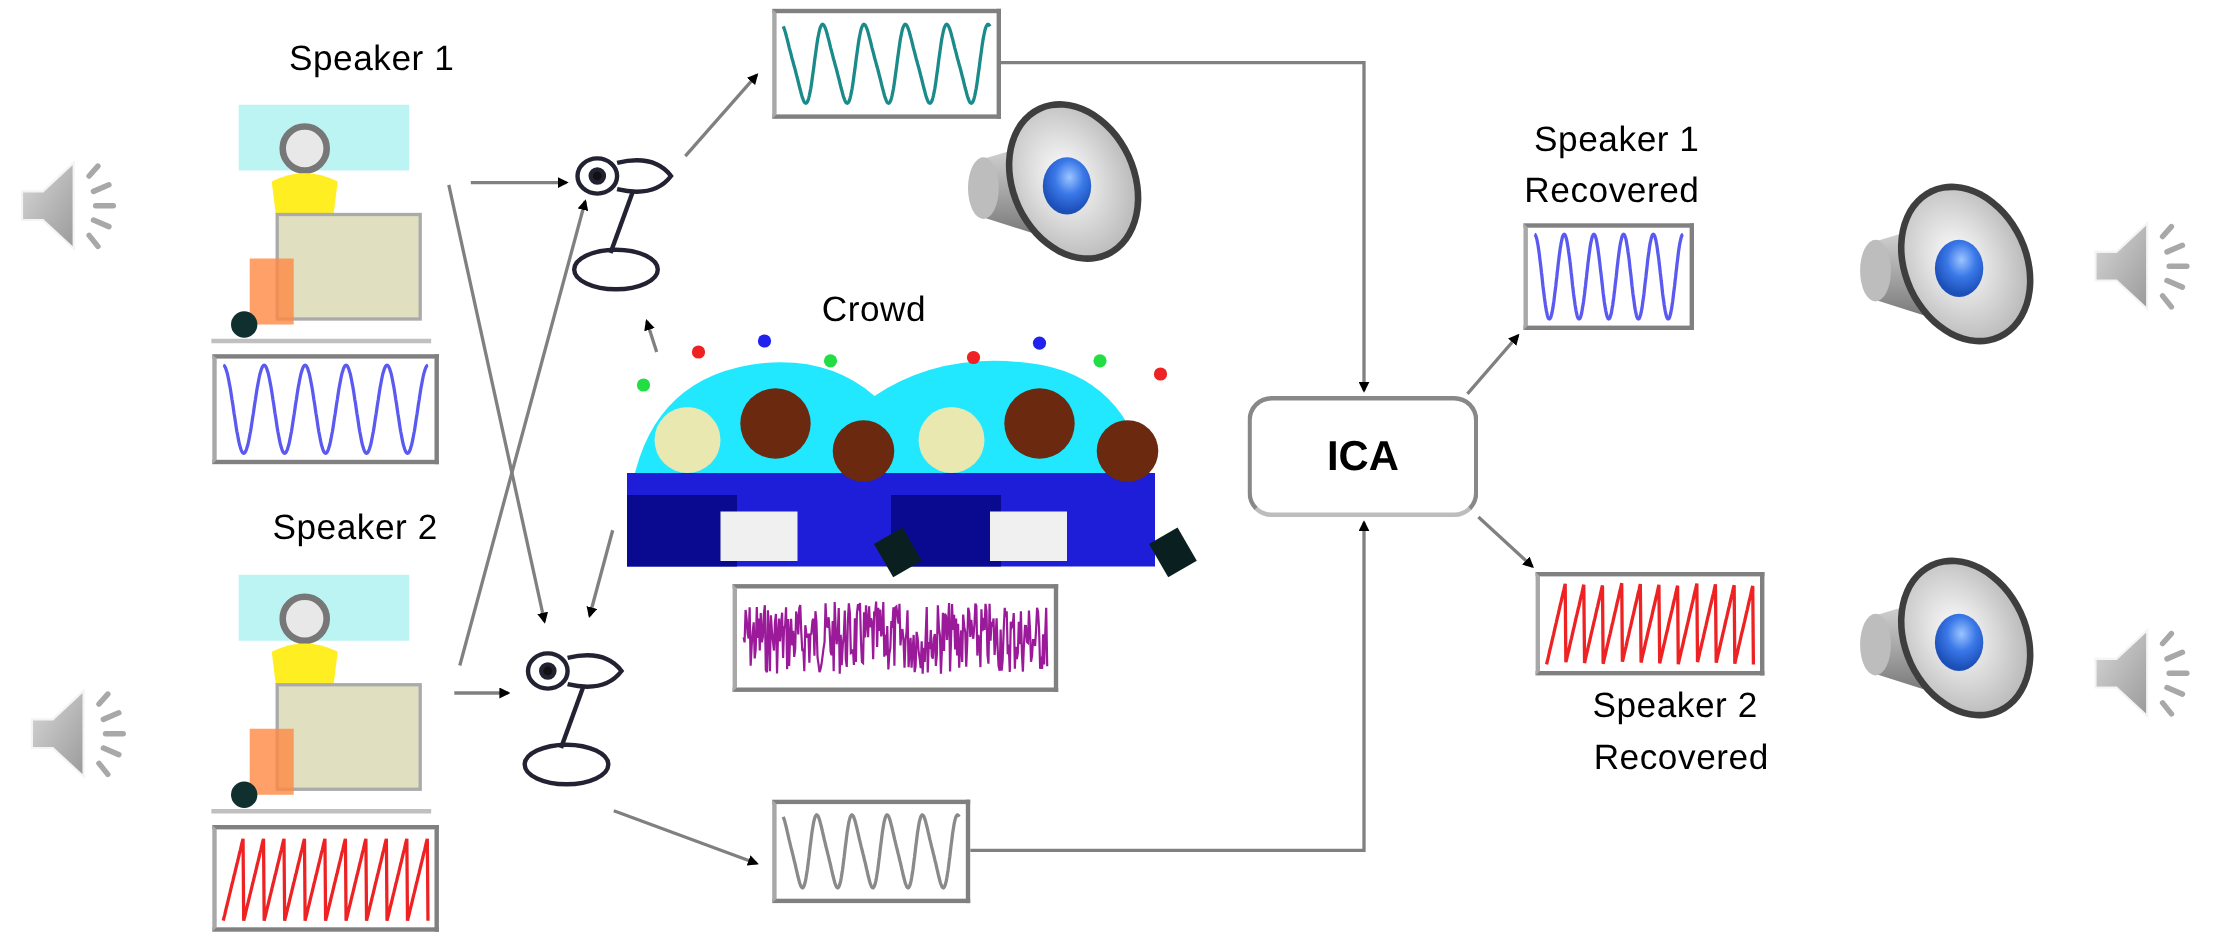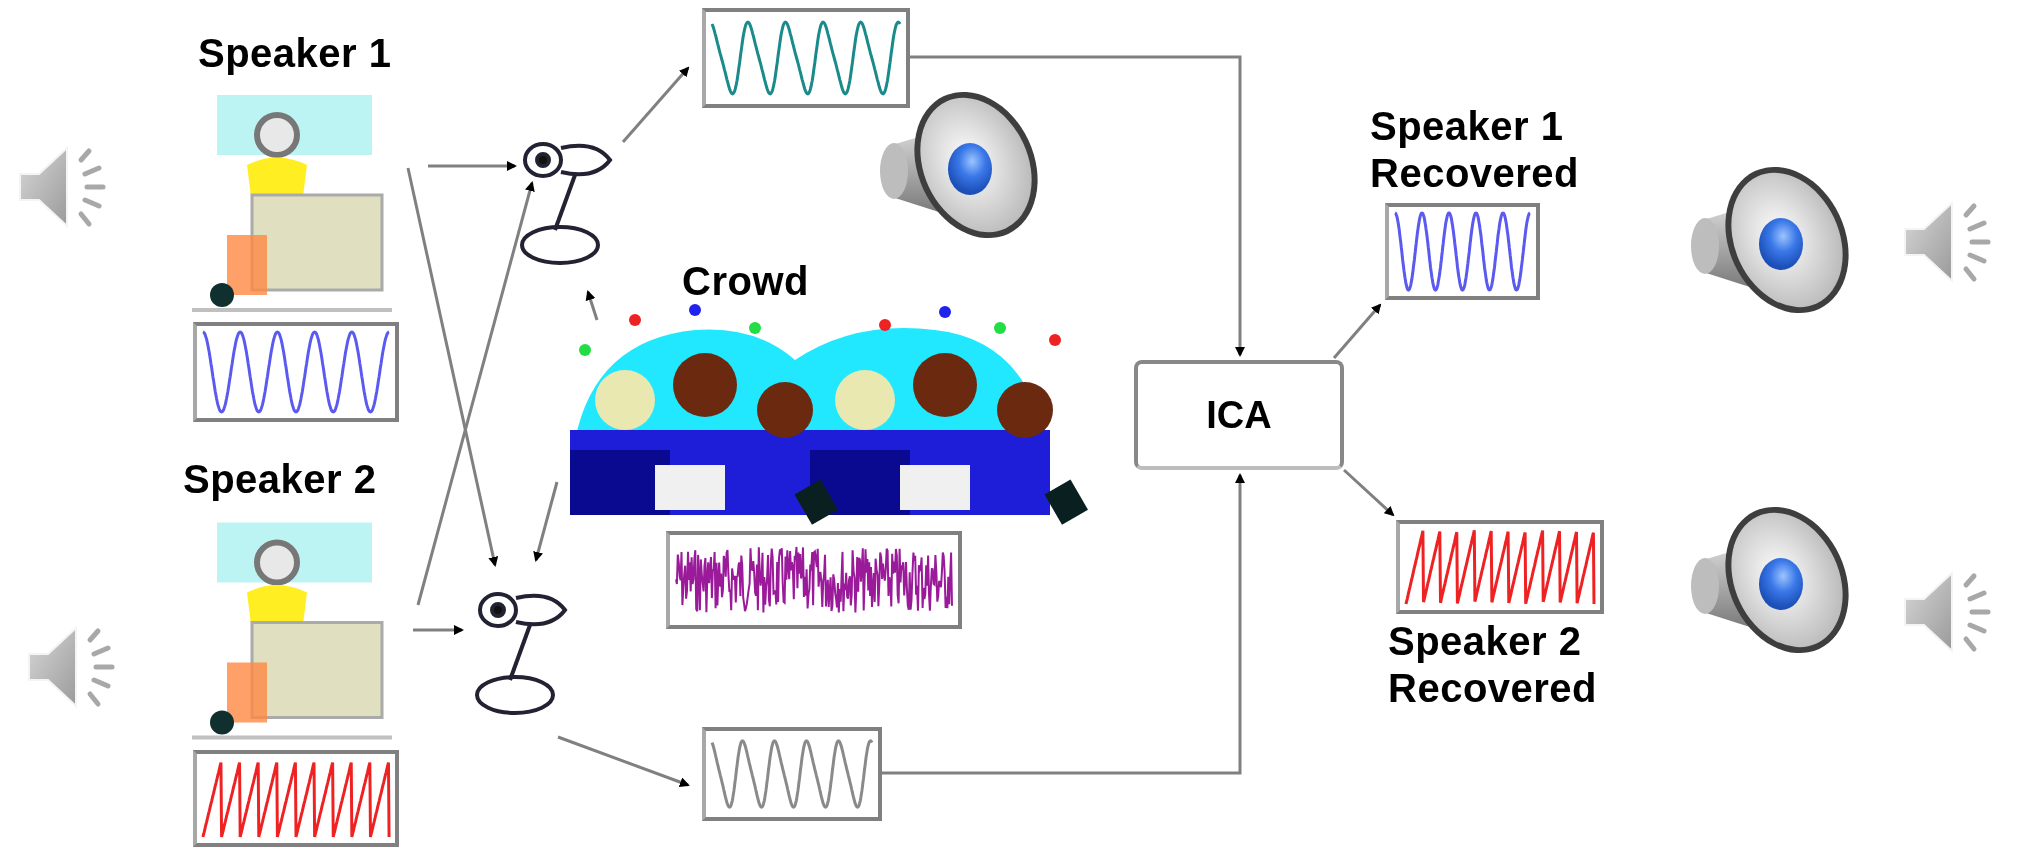--- a/index.html
+++ b/index.html
@@ -1,23 +1,23 @@
 <!DOCTYPE html>
 <html><head>
 <meta charset="utf-8">
 <style>
   html, body { margin: 0; padding: 0; background: #ffffff; }
   body { width: 2019px; height: 856px; position: relative; overflow: hidden;
          font-family: "Liberation Sans", "DejaVu Sans", sans-serif; }
-  .label { position: absolute; font-weight: bold; color: #000; font-size: 40px;
-           line-height: 46px; text-align: left; white-space: nowrap; letter-spacing: 0.5px; }
+  .label { position: absolute; font-weight: normal; color: #000; font-size: 32px;
+           line-height: 46px; text-align: right; white-space: nowrap; letter-spacing: 0.5px; }
   .wavebox { position: absolute; background: #fff; border: 4px solid #808080; border-left-color:#a8a8a8; box-sizing: border-box; }
   .wavebox svg { position: absolute; left: 0; top: 0; width: 100%; height: 100%; }
   #ica-box { position: absolute; left: 1134px; top: 360px; width: 210px; height: 110px;
-             border: 4px solid #888; border-bottom-color: #bdbdbd; border-radius: 8px; box-sizing: border-box;
+             border: 4px solid #888; border-bottom-color: #bdbdbd; border-radius: 22px; box-sizing: border-box;
              background: #fff; display: flex; align-items: center; justify-content: center;
              font-weight: bold; font-size: 38px; color: #000; }
   #connectors { position: absolute; left: 0; top: 0; width: 2019px; height: 856px; }
   .illus { position: absolute; }
 </style>
 </head>
 <body>
 
 <svg id="connectors" viewBox="0 0 2019 856">
   <defs>

